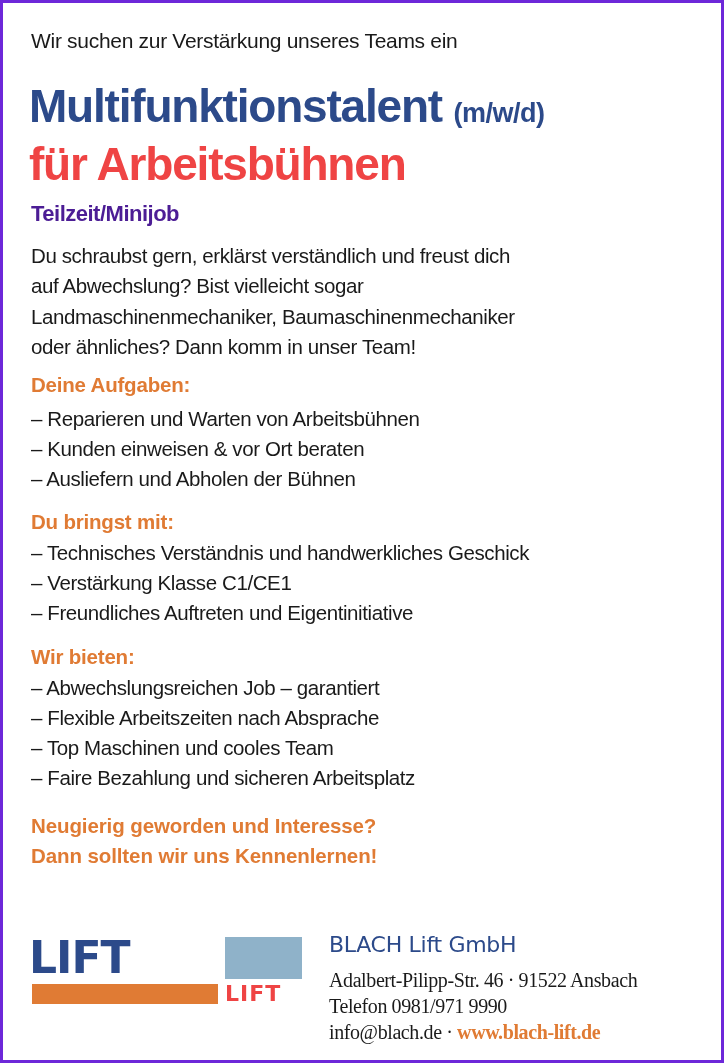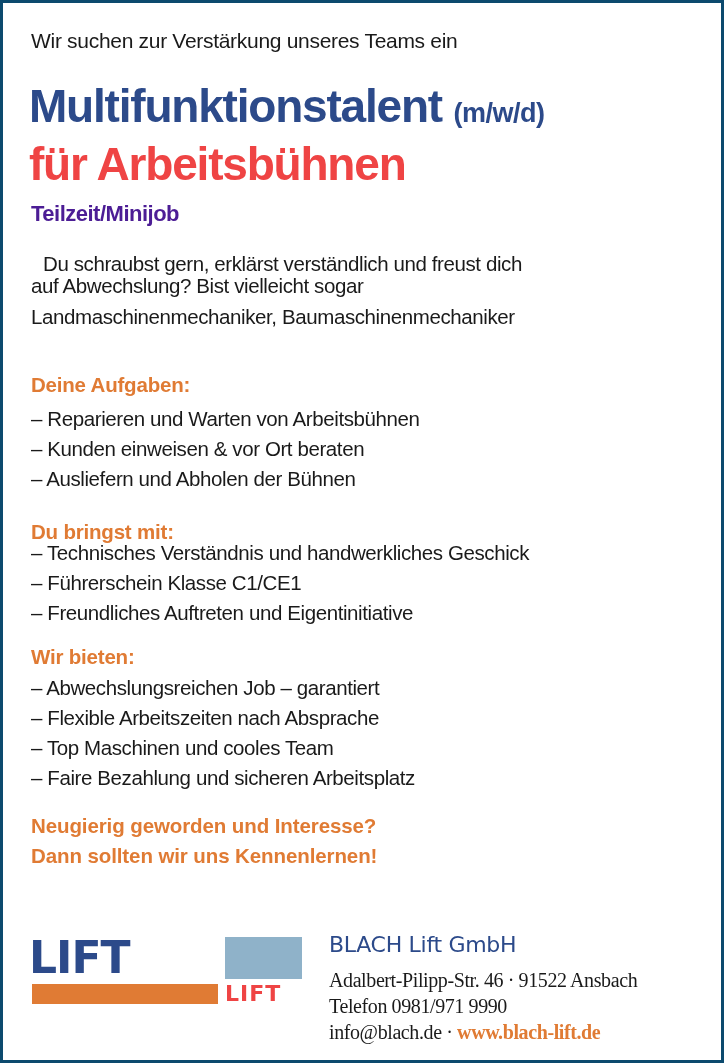--- a/index.html
+++ b/index.html
@@ -1,17 +1,17 @@
 <!DOCTYPE html>
 <html><head>
 <meta charset="utf-8">
 <style>
   html, body { margin:0; padding:0; }
   body { width:724px; height:1063px; background:#fff; font-family:"DejaVu Sans", sans-serif; }
-  .frame { position:absolute; left:0; top:0; width:724px; height:1063px; box-sizing:border-box; border:3px solid #0c4a6e; background:#fff; overflow:hidden; }
+  .frame { position:absolute; left:0; top:0; width:724px; height:1063px; box-sizing:border-box; border:3px solid #6d28d9; background:#fff; overflow:hidden; }
   .abs { position:absolute; white-space:nowrap; }
   .intro { left:28px; top:26px; font-size:21px; color:#1a1a1a; letter-spacing:-0.3px; font-family:"Liberation Sans", sans-serif; }
   .title1 { left:26px; top:76px; font-size:46px; font-weight:bold; color:#2c4a8a; letter-spacing:-1.2px; font-family:"Liberation Sans", sans-serif; line-height:54px; }
   .title1 .mwd { font-size:27px; letter-spacing:-0.5px; }
   .title2 { left:26px; top:134px; font-size:46px; font-weight:bold; color:#ef4444; letter-spacing:-1.2px; font-family:"Liberation Sans", sans-serif; line-height:54px; }
   .sub { left:28px; top:198px; font-size:22px; font-weight:bold; color:#4c1d95; font-family:"Liberation Sans", sans-serif; letter-spacing:-0.5px; }
   .body-text { left:28px; font-size:20.5px; color:#1a1a1a; font-family:"Liberation Sans", sans-serif; letter-spacing:-0.4px; line-height:30px; }
   .hdr { left:28px; font-size:20.5px; font-weight:bold; color:#e07b34; font-family:"Liberation Sans", sans-serif; letter-spacing:-0.2px; }
   .item { left:28px; font-size:20.5px; color:#1a1a1a; font-family:"Liberation Sans", sans-serif; letter-spacing:-0.4px; }
   .cta { left:28px; font-size:20.5px; font-weight:bold; color:#e07b34; font-family:"Liberation Sans", sans-serif; letter-spacing:-0.1px; }
@@ -30,32 +30,33 @@
 
   <div class="abs intro">Wir suchen zur Verstärkung unseres Teams ein</div>
 
   <div class="abs title1">
     <span>Multifunktionstalent</span>
     <span class="mwd">(m/w/d)</span>
   </div>
   <div class="abs title2">für Arbeitsbühnen</div>
   <div class="abs sub">Teilzeit/Minijob</div>
 
-  <div class="abs body-text" style="top:246px;margin-left:12px;">Du schraubst gern, erklärst verständlich und freust dich</div>
+  <div class="abs body-text" style="top:238px;">Du schraubst gern, erklärst verständlich und freust dich</div>
   <div class="abs body-text" style="top:268px;">auf Abwechslung? Bist vielleicht sogar</div>
   <div class="abs body-text" style="top:299px;">Landmaschinenmechaniker, Baumaschinenmechaniker</div>
+  <div class="abs body-text" style="top:329px;">oder ähnliches? Dann komm in unser Team!</div>
 
   <div class="abs hdr" style="top:370px;">Deine Aufgaben:</div>
   <div class="abs item" style="top:404px;">– Reparieren und Warten von Arbeitsbühnen</div>
   <div class="abs item" style="top:434px;">– Kunden einweisen &amp; vor Ort beraten</div>
   <div class="abs item" style="top:464px;">– Ausliefern und Abholen der Bühnen</div>
 
-  <div class="abs hdr" style="top:507px;margin-top:10px;">Du bringst mit:</div>
+  <div class="abs hdr" style="top:507px;">Du bringst mit:</div>
   <div class="abs item" style="top:538px;">– Technisches Verständnis und handwerkliches Geschick</div>
-  <div class="abs item" style="top:568px;">– Führerschein Klasse C1/CE1</div>
+  <div class="abs item" style="top:568px;">– Verstärkung Klasse C1/CE1</div>
   <div class="abs item" style="top:598px;">– Freundliches Auftreten und Eigentinitiative</div>
 
   <div class="abs hdr" style="top:642px;">Wir bieten:</div>
   <div class="abs item" style="top:673px;">– Abwechslungsreichen Job – garantiert</div>
   <div class="abs item" style="top:703px;">– Flexible Arbeitszeiten nach Absprache</div>
   <div class="abs item" style="top:733px;">– Top Maschinen und cooles Team</div>
   <div class="abs item" style="top:763px;">– Faire Bezahlung und sicheren Arbeitsplatz</div>
 
   <div class="abs cta" style="top:811px;">Neugierig geworden und Interesse?</div>
   <div class="abs cta" style="top:841px;">Dann sollten wir uns Kennenlernen!</div>

